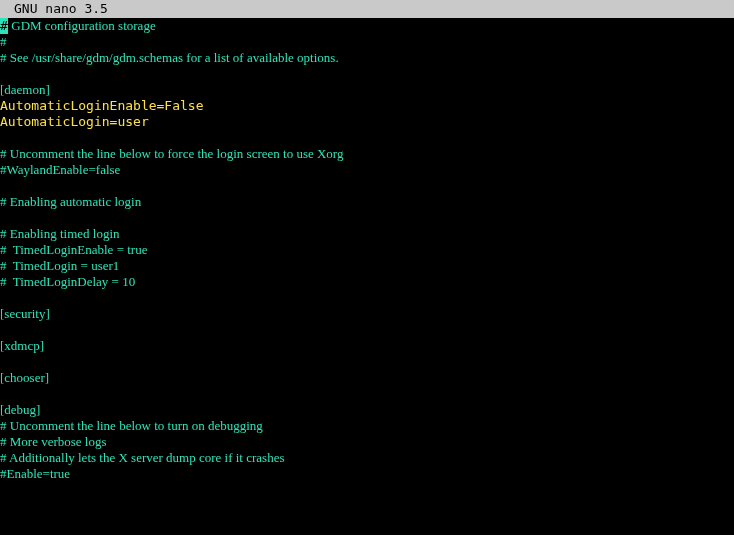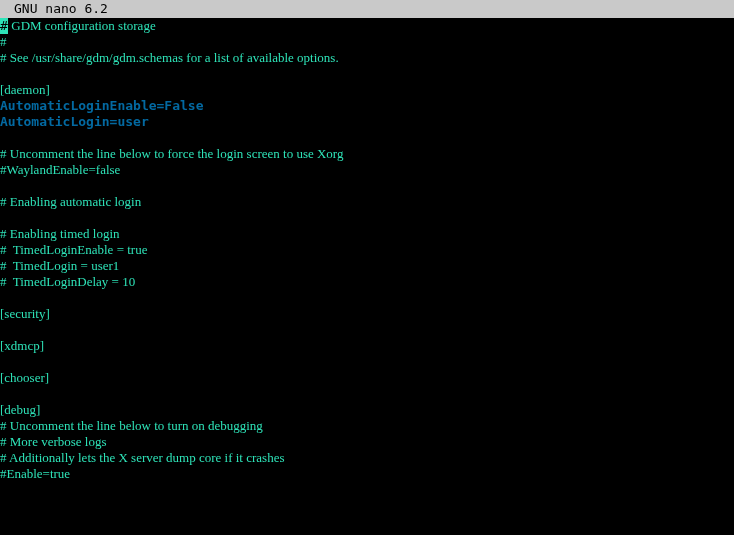--- a/index.html
+++ b/index.html
@@ -23,37 +23,37 @@
   .title-bar .app {
     padding-left: 14px;
   }
   .editor {
     position: relative;
     padding: 0;
     white-space: pre;
     color: #2ee3b8;
   }
   .line { height: 16px; }
-  .plain { color: #0369a1; font-weight: bold; }
+  .plain { color: #fde047; }
   .comment { color: #2ee3b8; font-family: Liberation Serif, serif; }
   .cursor {
     display: inline-block;
     width: 8px;
     height: 16px;
     vertical-align: top;
     position: relative;
   }
   .cursor-block {
     position: absolute;
     inset: 0;
     background: #2ee3b8;
     color: #000;
     text-align: center;
   }
 </style>
 </head>
 <body>
 
 <div class="title-bar">
-  <span class="app">GNU nano 6.2</span>
+  <span class="app">GNU nano 3.5</span>
 </div>
 
 <div class="editor" id="editor"><div class="line"><span class="cursor"><span class="cursor-block">#</span></span><span class="comment"> GDM configuration storage</span></div><div class="line"><span class="comment">#</span></div><div class="line"><span class="comment"># See /usr/share/gdm/gdm.schemas for a list of available options.</span></div><div class="line"><span class="plain"></span></div><div class="line"><span class="comment">[daemon]</span></div><div class="line"><span class="plain">AutomaticLoginEnable=False</span></div><div class="line"><span class="plain">AutomaticLogin=user</span></div><div class="line"><span class="plain"></span></div><div class="line"><span class="comment"># Uncomment the line below to force the login screen to use Xorg</span></div><div class="line"><span class="comment">#WaylandEnable=false</span></div><div class="line"><span class="plain"></span></div><div class="line"><span class="comment"># Enabling automatic login</span></div><div class="line"><span class="plain"></span></div><div class="line"><span class="comment"># Enabling timed login</span></div><div class="line"><span class="comment">#  TimedLoginEnable = true</span></div><div class="line"><span class="comment">#  TimedLogin = user1</span></div><div class="line"><span class="comment">#  TimedLoginDelay = 10</span></div><div class="line"><span class="plain"></span></div><div class="line"><span class="comment">[security]</span></div><div class="line"><span class="plain"></span></div><div class="line"><span class="comment">[xdmcp]</span></div><div class="line"><span class="plain"></span></div><div class="line"><span class="comment">[chooser]</span></div><div class="line"><span class="plain"></span></div><div class="line"><span class="comment">[debug]</span></div><div class="line"><span class="comment"># Uncomment the line below to turn on debugging</span></div><div class="line"><span class="comment"># More verbose logs</span></div><div class="line"><span class="comment"># Additionally lets the X server dump core if it crashes</span></div><div class="line"><span class="comment">#Enable=true</span></div></div>
 
 </body></html>

